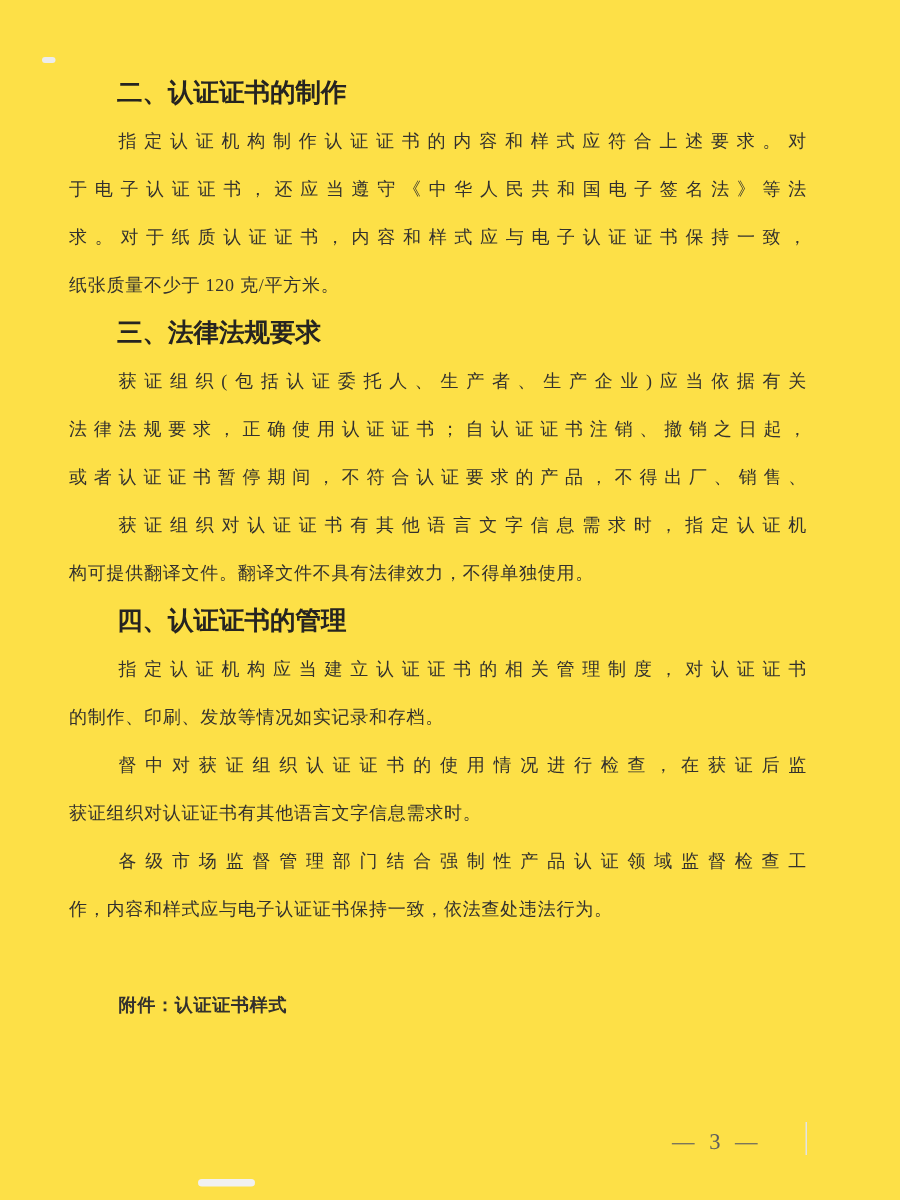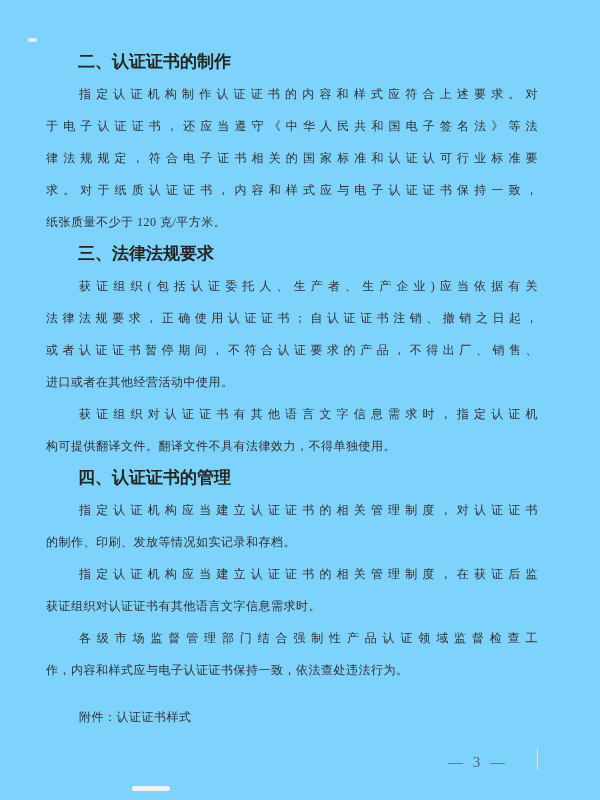--- a/index.html
+++ b/index.html
@@ -1,20 +1,20 @@
 <!DOCTYPE html>
 <html><head>
 <meta charset="utf-8">
 <style>
   html, body { margin: 0; padding: 0; background: #fdfdfc; }
   .page {
     position: relative;
     width: 600px;
     height: 800px;
-    background: #7dd3fc;
+    background: #fde047;
     overflow: hidden;
     font-family: "Liberation Serif", "DejaVu Serif", serif;
     color: #33312e;
   }
   .content {
     position: absolute;
     top: 46px;
     left: 46px;
     width: 492px;
   }
@@ -39,21 +39,21 @@
     height: 32px;
     line-height: 32px;
     font-size: 17px;
     font-weight: bold;
     color: #262421;
     text-indent: 32px;
     text-align: left;
     text-align-last: left;
     font-family: "Liberation Sans", "DejaVu Sans", sans-serif;
   }
-  .attachment-row { margin-top: 15px; }
+  .attachment-row { margin-top: 32px; font-weight: bold; }
   .page-number {
     position: absolute;
     top: 750px;
     left: 448px;
     width: 80px;
     height: 24px;
     line-height: 24px;
     font-size: 15px;
     letter-spacing: 3px;
     color: #5d5d5f;
@@ -68,36 +68,34 @@
 </style>
 </head>
 <body>
 
 <div class="page">
   <div class="content">
 
     <div class="heading">二、认证证书的制作</div>
     <div class="line indent">指定认证机构制作认证证书的内容和样式应符合上述要求。对</div>
     <div class="line">于电子认证证书，还应当遵守《中华人民共和国电子签名法》等法</div>
-    <div class="line">律法规规定，符合电子证书相关的国家标准和认证认可行业标准要</div>
     <div class="line">求。对于纸质认证证书，内容和样式应与电子认证证书保持一致，</div>
     <div class="line last">纸张质量不少于 120 克/平方米。</div>
 
     <div class="heading">三、法律法规要求</div>
     <div class="line indent">获证组织(包括认证委托人、生产者、生产企业)应当依据有关</div>
     <div class="line">法律法规要求，正确使用认证证书；自认证证书注销、撤销之日起，</div>
     <div class="line">或者认证证书暂停期间，不符合认证要求的产品，不得出厂、销售、</div>
-    <div class="line last">进口或者在其他经营活动中使用。</div>
     <div class="line indent">获证组织对认证证书有其他语言文字信息需求时，指定认证机</div>
     <div class="line last">构可提供翻译文件。翻译文件不具有法律效力，不得单独使用。</div>
 
     <div class="heading">四、认证证书的管理</div>
     <div class="line indent">指定认证机构应当建立认证证书的相关管理制度，对认证证书</div>
     <div class="line last">的制作、印刷、发放等情况如实记录和存档。</div>
-    <div class="line indent">指定认证机构应当建立认证证书的相关管理制度，在获证后监</div>
+    <div class="line indent">督中对获证组织认证证书的使用情况进行检查，在获证后监</div>
     <div class="line last">获证组织对认证证书有其他语言文字信息需求时。</div>
     <div class="line indent">各级市场监督管理部门结合强制性产品认证领域监督检查工</div>
     <div class="line last">作，内容和样式应与电子认证证书保持一致，依法查处违法行为。</div>
 
     <div class="line last indent attachment-row">附件：认证证书样式</div>
   </div>
 
   <div class="page-number">— 3 —</div>
 
   <div class="artifact artifact-tick"></div>

